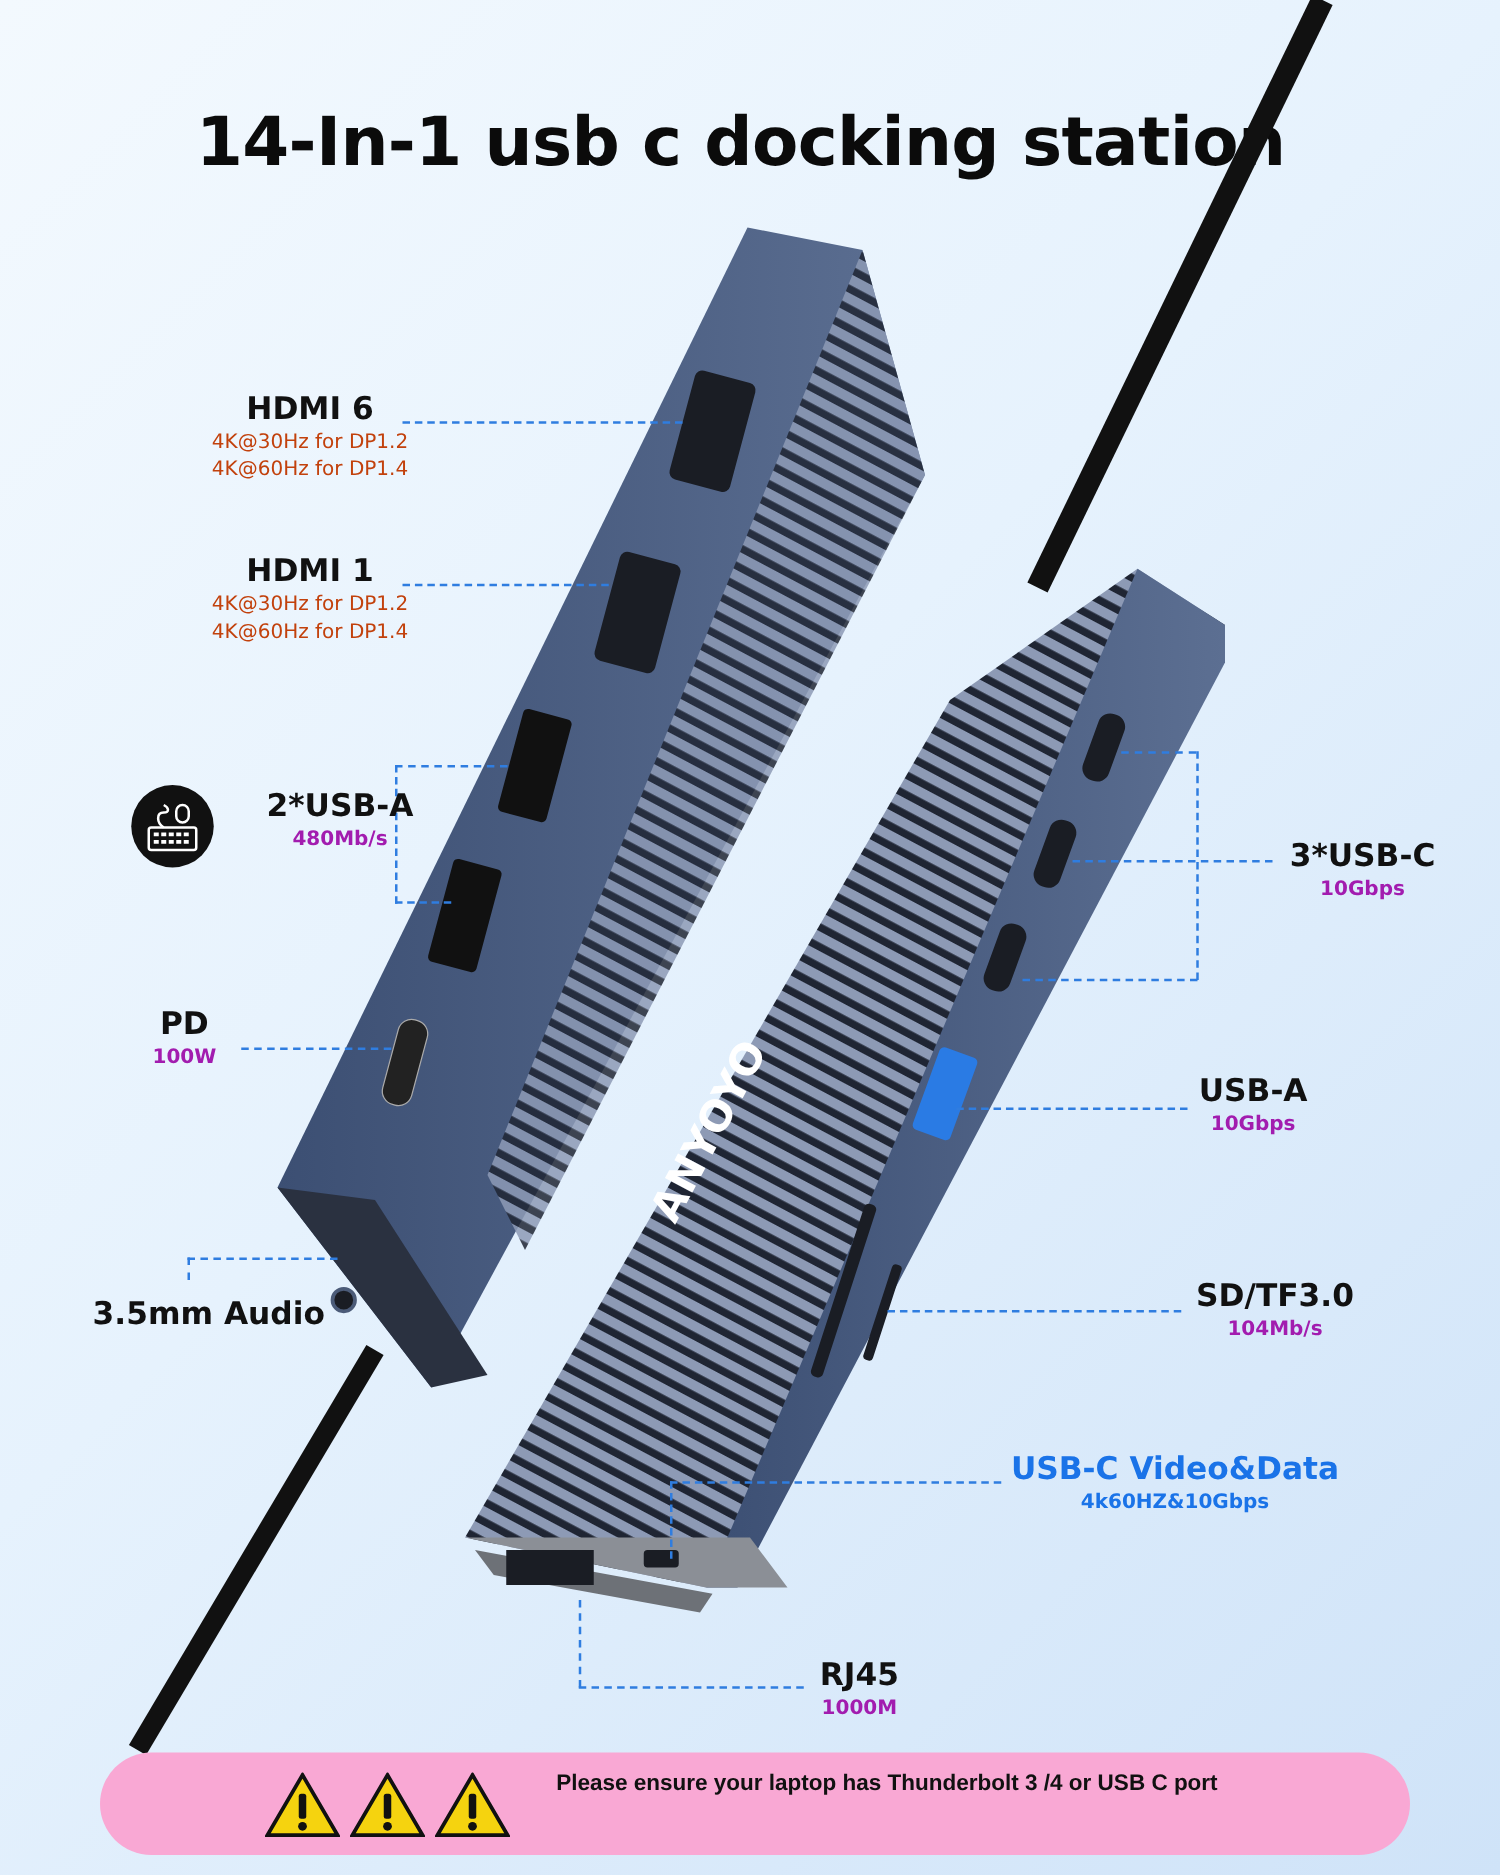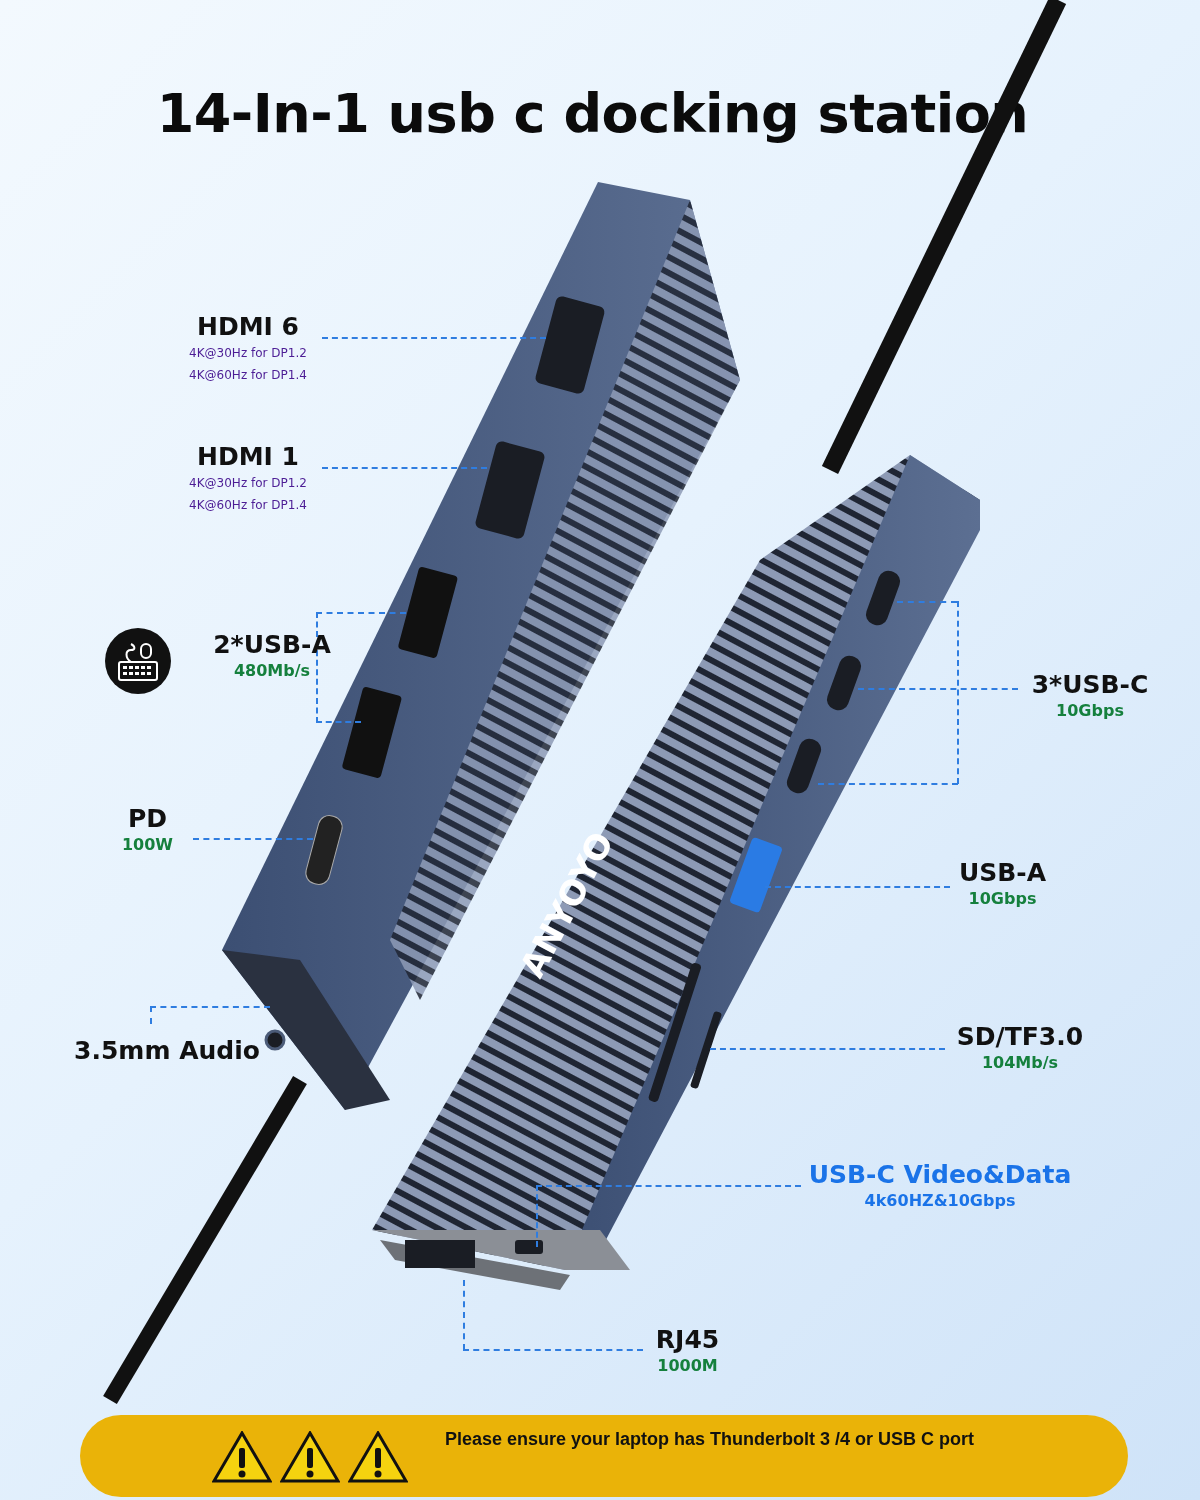--- a/index.html
+++ b/index.html
@@ -2,28 +2,28 @@
 <html><head>
 <meta charset="utf-8">
 <style>
   html,body{margin:0;padding:0;}
   body{width:1200px;height:1500px;position:relative;overflow:hidden;
     background:linear-gradient(135deg,#f3f9fe 0%,#e6f2fd 45%,#cfe3f8 100%);
     font-family:"DejaVu Sans","Liberation Sans",sans-serif;color:#111;}
   .title{position:absolute;left:0;width:1185px;top:82px;text-align:center;font-weight:bold;font-size:54px;letter-spacing:-0.5px;color:#0b0b0b;}
   .lbl{position:absolute;text-align:center;}
   .lbl .h{font-weight:bold;font-size:25px;line-height:30px;}
-  .lbl .s{font-size:12px;line-height:22px;color:#4c1d95;}
-  .lbl .sb{font-weight:bold;font-size:16px;line-height:22px;color:#15803d;}
+  .lbl .s{font-size:16px;line-height:22px;color:#c2410c;}
+  .lbl .sb{font-weight:bold;font-size:16px;line-height:22px;color:#a21caf;}
   .lbl.blue .h,.lbl.blue .sb{color:#1a73e8;}
   .dash{position:absolute;border:0 dashed #2f7de0;}
   .dh{border-top-width:2px;height:0;}
   .dv{border-left-width:2px;width:0;}
   svg{position:absolute;left:0;top:0;}
-  .note{position:absolute;left:80px;top:1402px;width:1048px;height:82px;background:#eab308;border-radius:41px;margin-top:13px;}
+  .note{position:absolute;left:80px;top:1402px;width:1048px;height:82px;background:#f9a8d4;border-radius:41px;}
   .note .txt{position:absolute;left:365px;top:6px;font-weight:bold;font-size:18px;line-height:36px;color:#111;font-family:"Liberation Sans",sans-serif;}
   .warn{position:absolute;top:16px;width:60px;height:52px;}
   .kbicon{position:absolute;left:105px;top:628px;width:66px;height:66px;border-radius:50%;background:#111;}
 </style>
 </head>
 <body>
 
 <div class="title">14-In-1 usb c docking station</div>
 
 <svg width="1200" height="1500">

